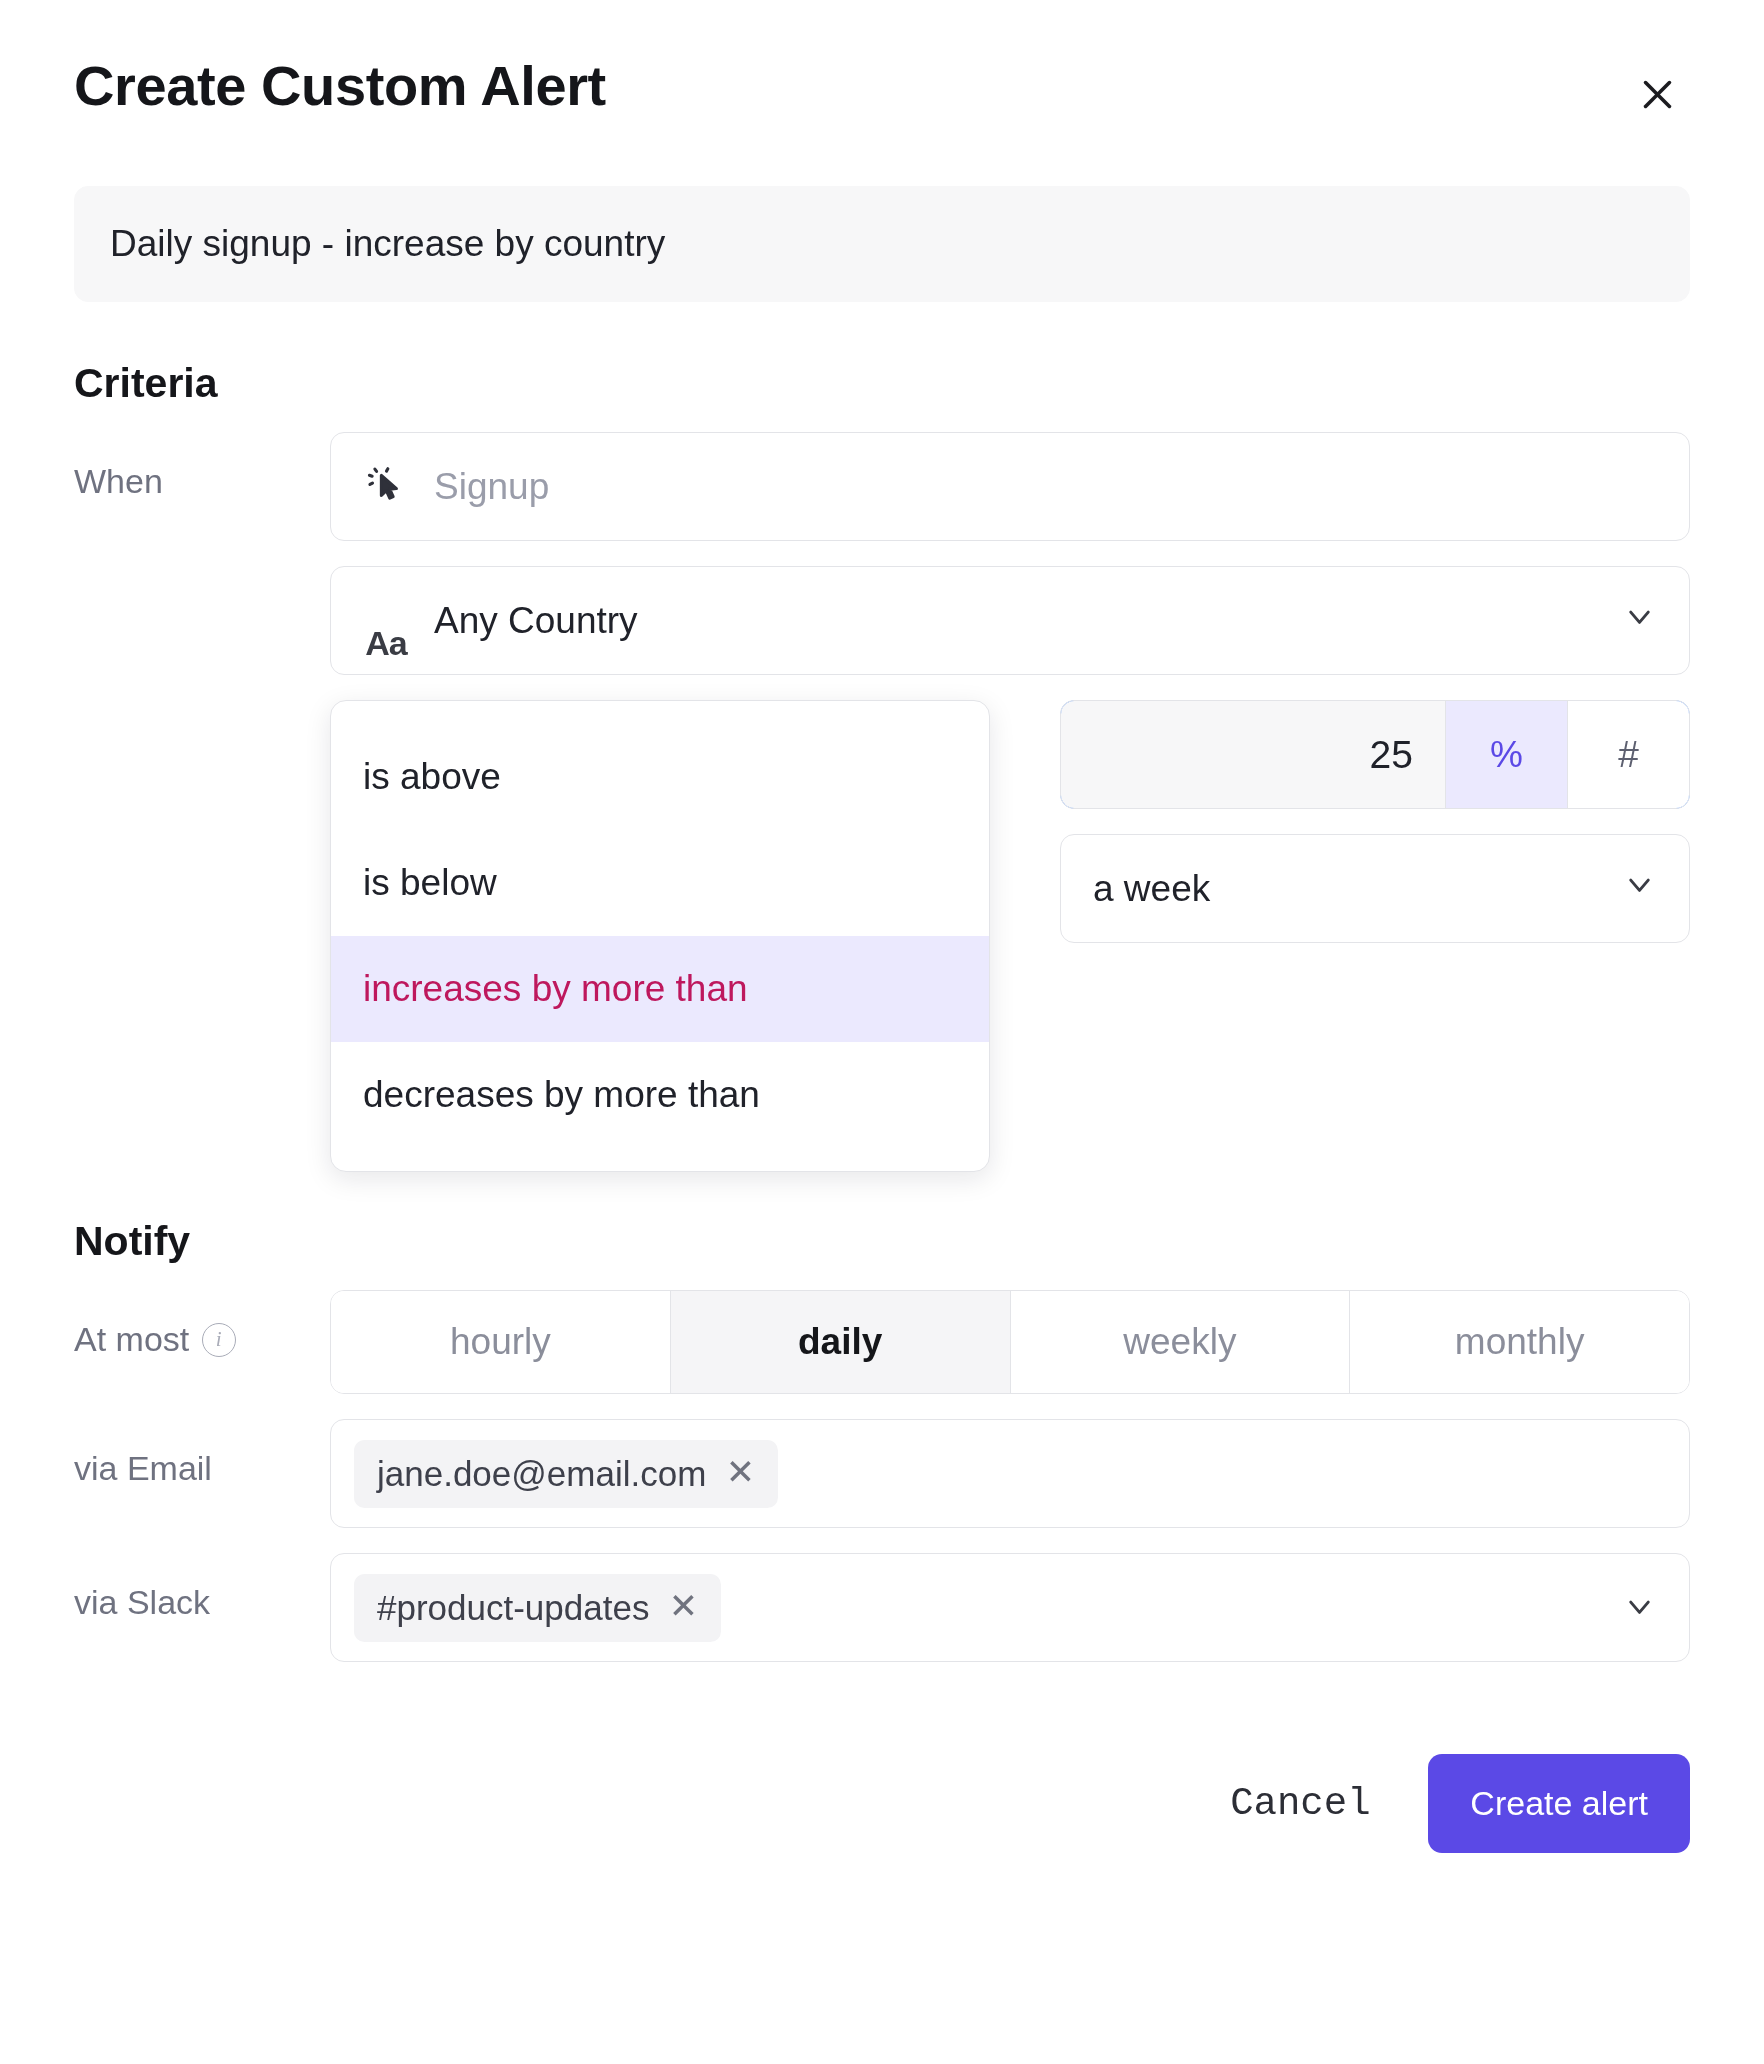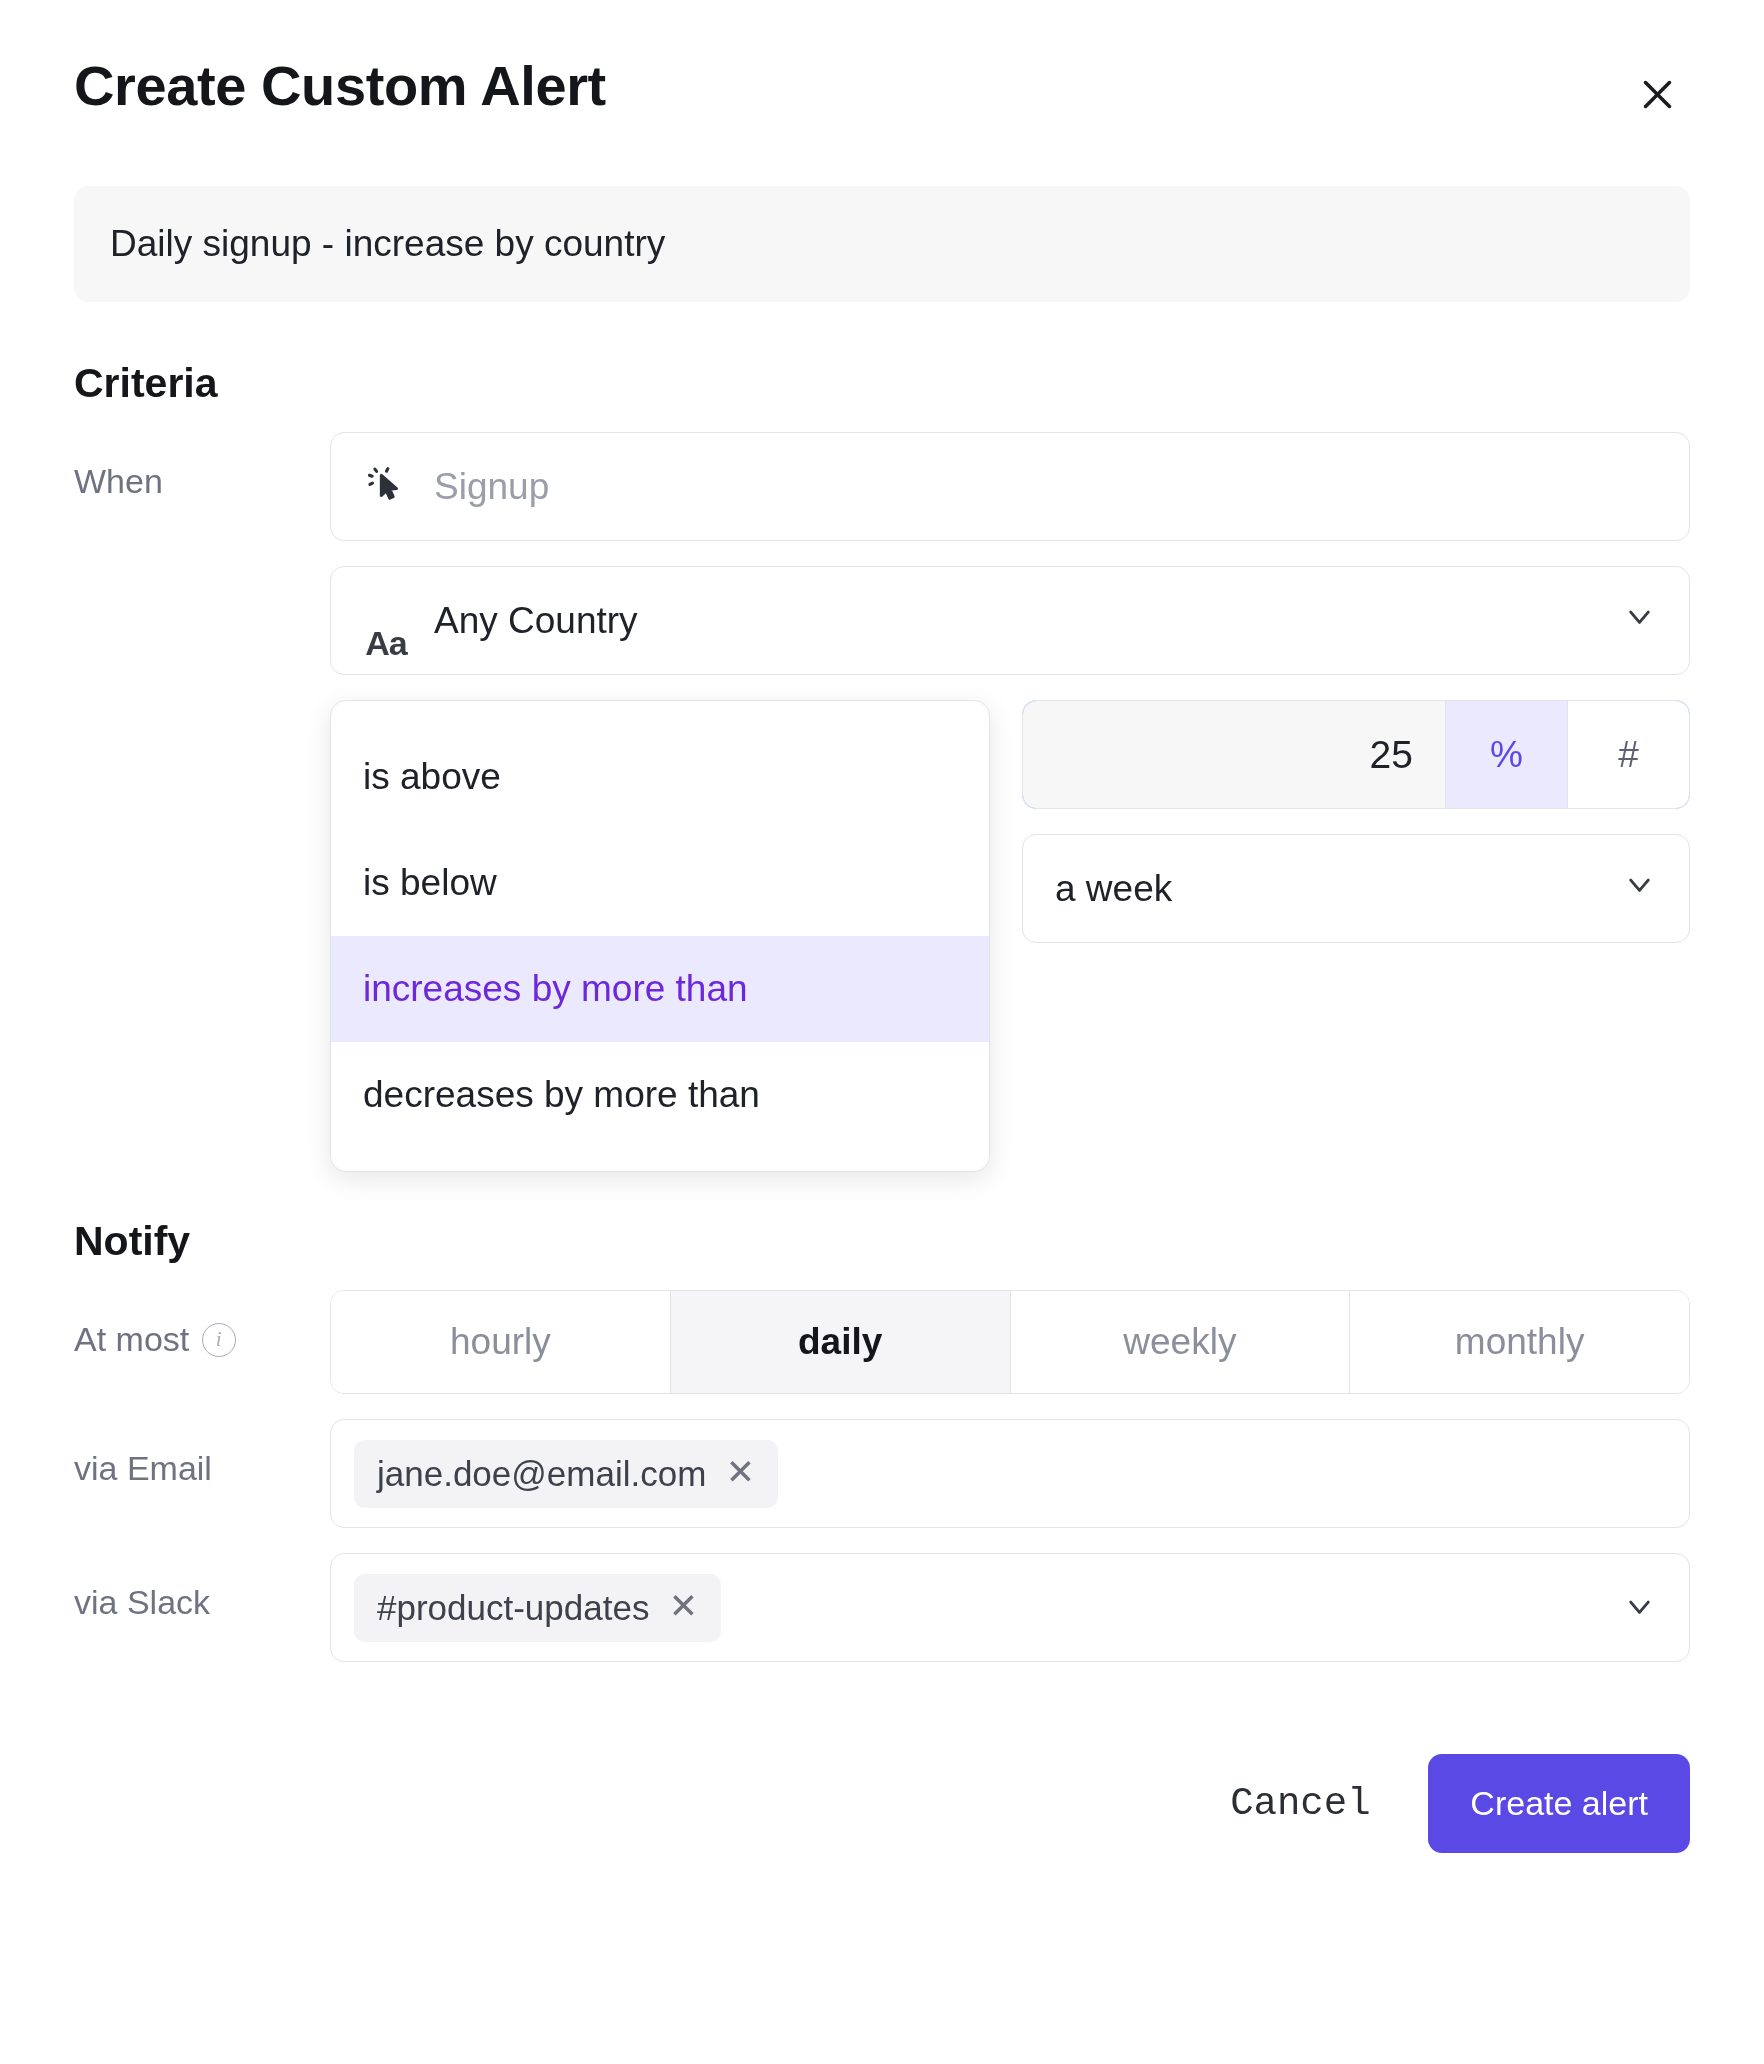--- a/index.html
+++ b/index.html
@@ -126,21 +126,21 @@
   .chevron {
     position: absolute;
     right: 32px;
     top: 50%;
     transform: translateY(-50%);
   }
 
   
   .crit-row3 {
     display: flex;
-    gap: 32px;
+    gap: 70px;
     margin-top: 25px;
     align-items: flex-start;
   }
   .dropdown-wrap {
     flex: 0 0 660px;
     position: relative;
   }
   .dropdown-menu {
     width: 660px;
     background: #ffffff;
@@ -153,21 +153,21 @@
     height: 106px;
     display: flex;
     align-items: center;
     padding: 0 32px;
     font-size: 37px;
     color: #20222a;
     cursor: pointer;
   }
   .dropdown-item.selected {
     background: #ebe9fe;
-    color: #6d28d9;
+    color: #be185d;
   }
 
   .value-col {
     flex: 1 1 auto;
   }
   .value-row {
     height: 109px;
     display: flex;
     border: 0.9px solid #e3e4e8;
     border-radius: 14px;

